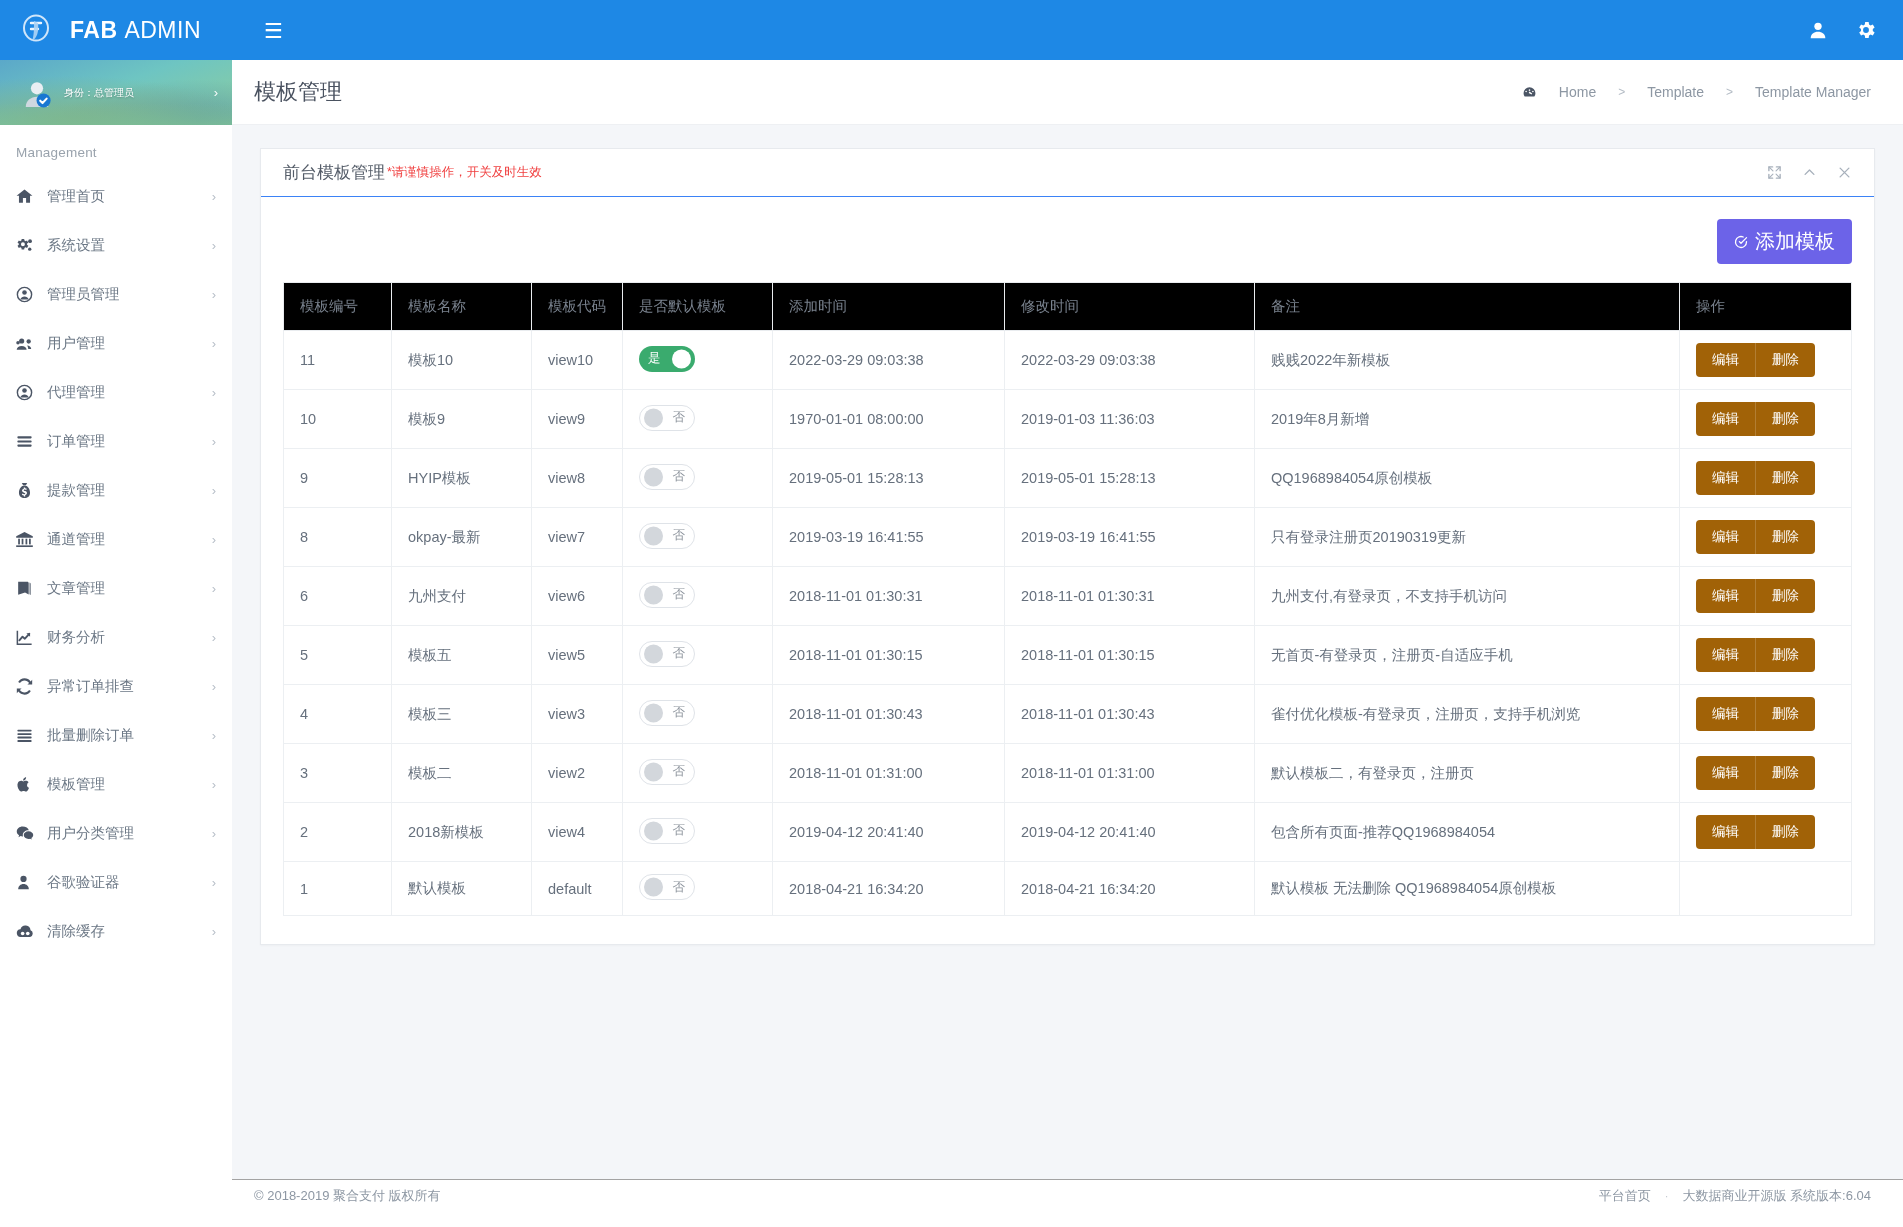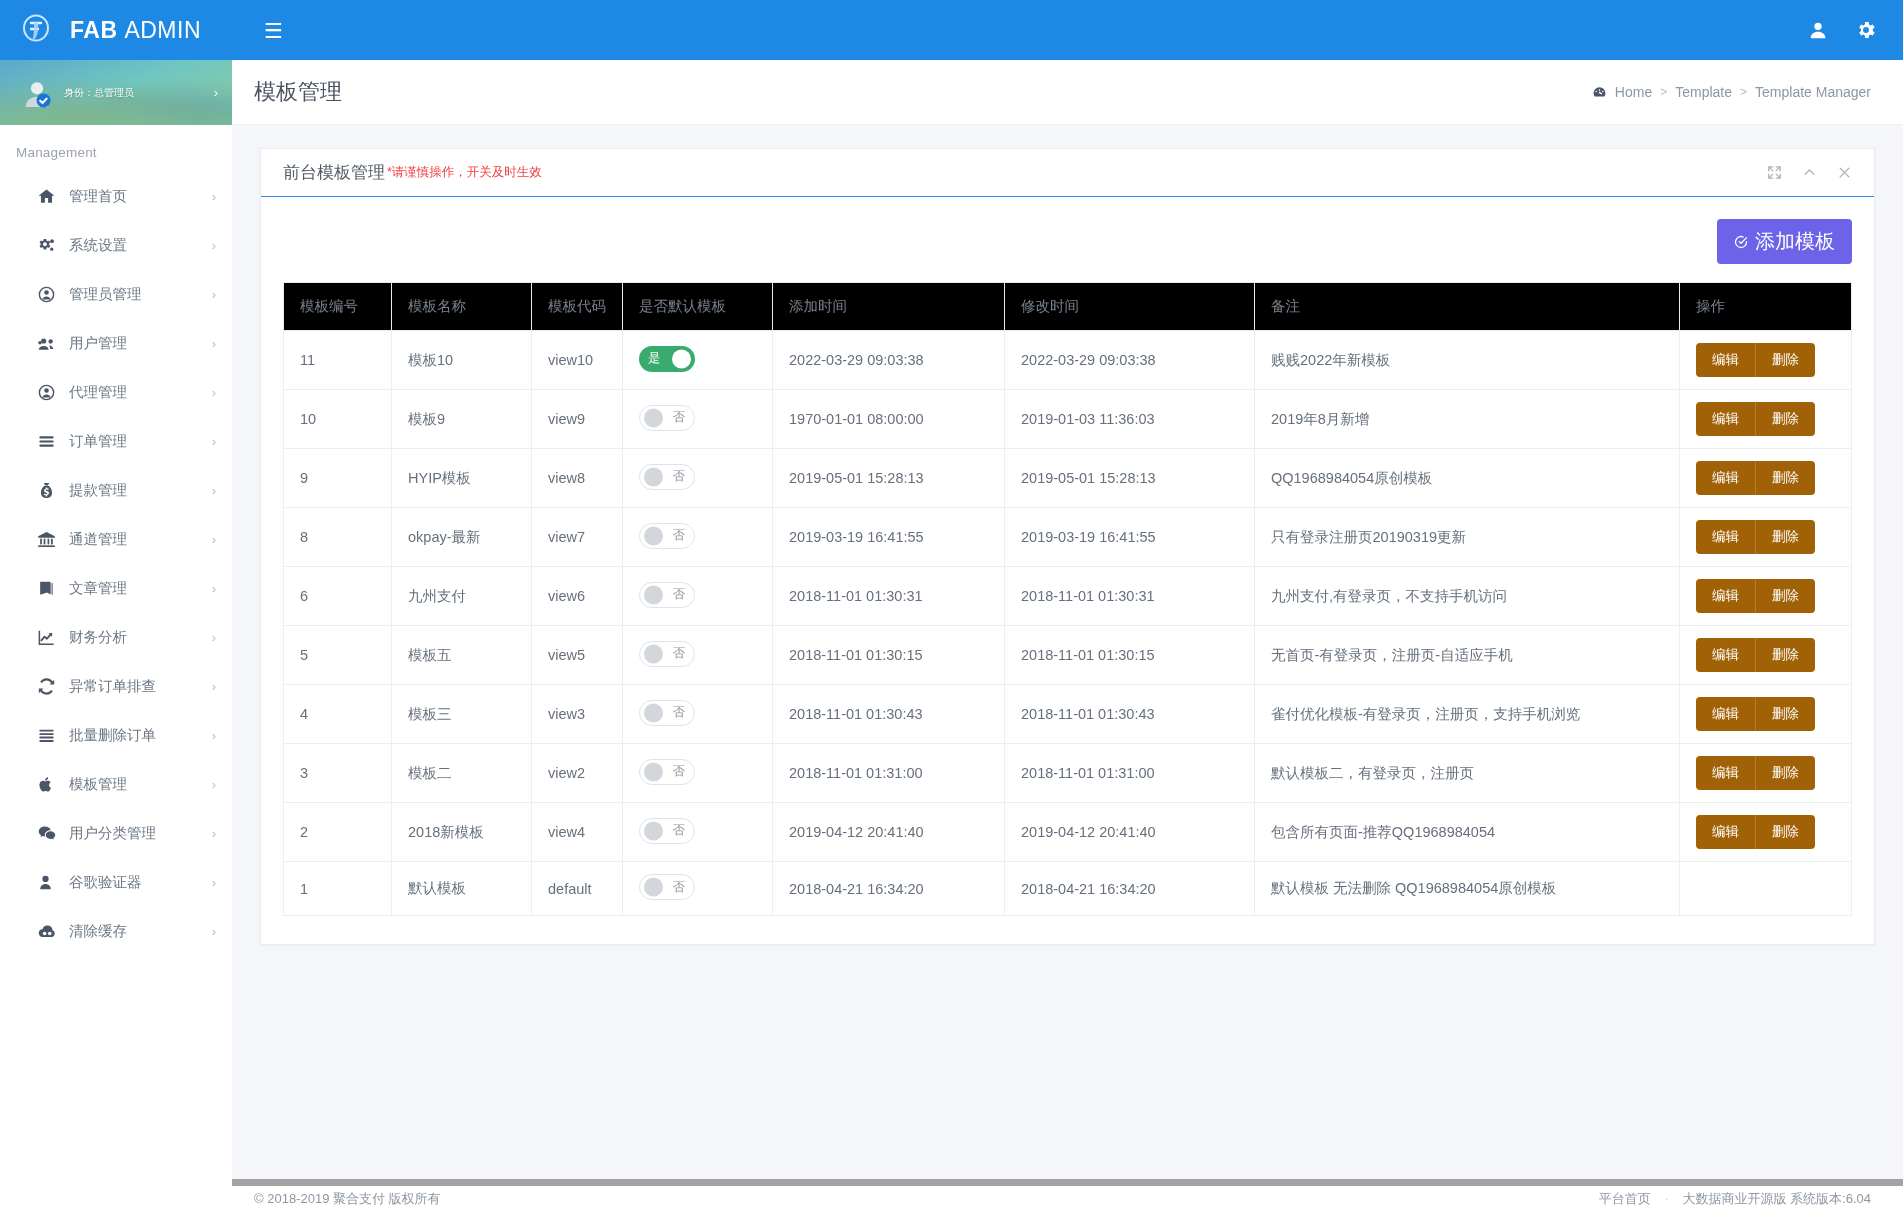--- a/index.html
+++ b/index.html
@@ -57,42 +57,42 @@
     margin-left: 12px; color: #fff; font-size: 10px; z-index: 2;
     text-shadow: 0 1px 2px rgba(0,0,0,.25);
   }
   .user-chev { margin-left: auto; color: #fff; font-size: 13px; z-index: 2; opacity: .95; }
 
   .menu-header {
     padding: 20px 0 12px 16px; font-size: 13.5px; color: #9aa3ad;
     letter-spacing: .2px;
   }
   .menu-item {
-    display: flex; align-items: center; height: 49px; padding: 0 16px 0 37px;
+    display: flex; align-items: center; height: 49px; padding: 0 16px 0 15px;
     cursor: pointer; color: #6b7785; font-size: 14.5px; text-decoration: none;
   }
   .menu-icon {
     width: 26px; flex-shrink: 0; display: flex; align-items: center;
     justify-content: flex-start; color: #4b5565;
   }
   .menu-label { margin-left: 6px; color: #6b7785; }
   .menu-chev { margin-left: auto; color: #b7bfc8; font-size: 13px; }
 
   
   .content {
     position: absolute; top: 60px; left: 232px; right: 0; bottom: 0;
     background: #f4f6f9; overflow: hidden;
   }
   .content-header {
     height: 65px; background: #fff; display: flex; align-items: center;
     padding: 0 32px 0 22px; border-bottom: 1px solid #eef0f3;
   }
   .page-title { font-size: 22px; color: #4a5260; font-weight: 400; }
   .breadcrumb {
-    margin-left: auto; display: flex; align-items: center; gap: 8px;
+    margin-left: auto; display: flex; align-items: center; gap: 22px;
     font-size: 14px; color: #8d97a3; justify-content: space-between;
   }
   .breadcrumb .crumb { cursor: pointer; }
   .breadcrumb .sep { color: #b3bbc4; font-size: 12px; }
   .breadcrumb .crumb.active { color: #8d97a3; }
 
   .panel {
     margin: 23px 28px 0 28px; background: #fff;
     border: 1px solid #e7eaee; border-top: 1px solid #e7eaee;
     box-shadow: 0 1px 2px rgba(0,0,0,.03);
@@ -153,21 +153,21 @@
   .btn-group { display: inline-flex; border-radius: 4px; overflow: hidden; }
   .btn-op {
     background: #a16207; color: #fff; border: none; font-size: 13.5px;
     padding: 8px 16px; cursor: pointer; font-family: inherit;
   }
   .btn-op + .btn-op { border-left: 1px solid rgba(255,255,255,.18); }
 
   
   .footer {
     position: absolute; left: 232px; right: 0; bottom: 0; height: 48px;
-    background: #fff; border-top: 7px solid #a3a3a3;
+    background: #fff; border-top: 1px solid #a3a3a3;
     display: flex; align-items: center; padding: 0 32px 16px 22px;
     font-size: 13px; color: #8d97a3;
   }
   .footer-right { margin-left: auto; display: flex; align-items: center; gap: 14px; }
   .footer-right .dot { color: #c3c9d0; font-size: 11px; }
   .footer-link { cursor: pointer; color: #8d97a3; }
 </style>
 </head>
 <body>
 

